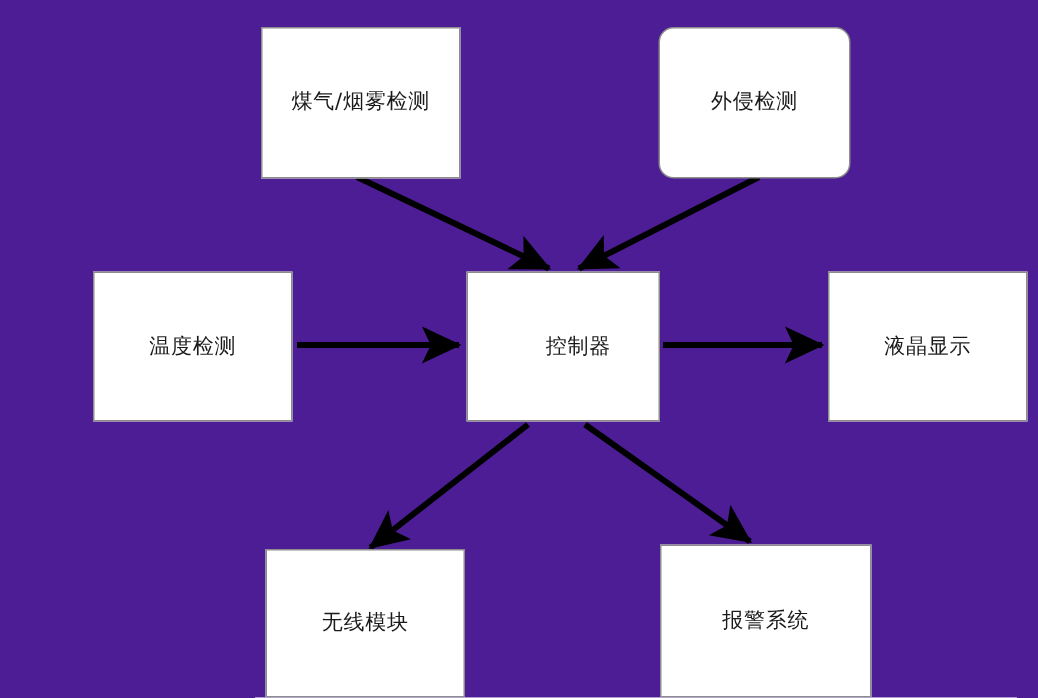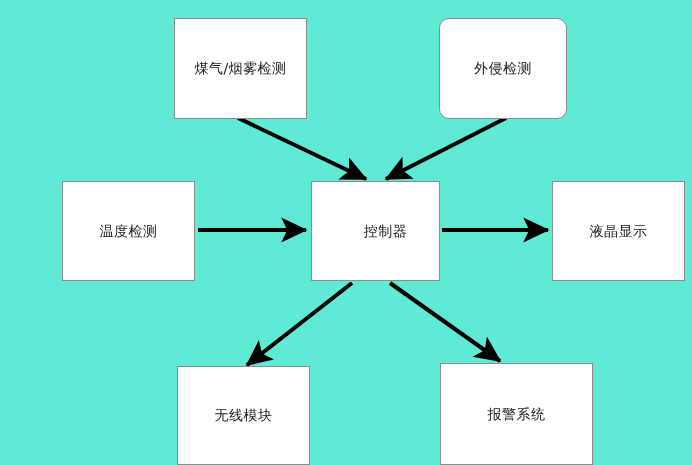--- a/index.html
+++ b/index.html
@@ -7,21 +7,21 @@
     padding: 0;
     background: #ffffff;
   }
   body {
     font-family: "DejaVu Sans", "Liberation Sans", sans-serif;
   }
   #diagram-root {
     position: relative;
     width: 692px;
     height: 465px;
-    background: #5eead4;
+    background: #4c1d95;
     overflow: hidden;
   }
   #arrow-layer {
     position: absolute;
     left: 0;
     top: 0;
     width: 692px;
     height: 465px;
     pointer-events: none;
   }
@@ -43,21 +43,21 @@
     white-space: nowrap;
     font-family: "DejaVu Sans", "Liberation Sans", sans-serif;
   }
   
   .n-gas      { left: 174px; top: 18px;  width: 133px; height: 101px; }
   .n-intrude  { left: 439px; top: 18px;  width: 128px; height: 101px; border-radius: 10px; }
   .n-temp     { left: 62px;  top: 181px; width: 133px; height: 100px; }
   .n-ctrl     { left: 311px; top: 181px; width: 129px; height: 100px; padding-left: 20px; }
   .n-lcd      { left: 552px; top: 181px; width: 133px; height: 100px; }
   .n-wireless { left: 177px; top: 366px; width: 133px; height: 99px; }
-  .n-alarm    { left: 440px; top: 363px; width: 153px; height: 102px; }
+  .n-alarm    { left: 440px; top: 363px; width: 141px; height: 102px; }
 </style>
 </head>
 <body>
 
 <div id="diagram-root">
 
   <svg id="arrow-layer" viewBox="0 0 692 465" width="692" height="465" xmlns="http://www.w3.org/2000/svg">
     <defs>
       <marker id="arrowhead" markerWidth="7" markerHeight="7" refX="6.2" refY="3.2" orient="auto" markerUnits="strokeWidth">
         <path d="M 0 0.1 L 6.6 3.2 L 0 6.3 L 1.5 3.2 Z" fill="#000000"></path>

